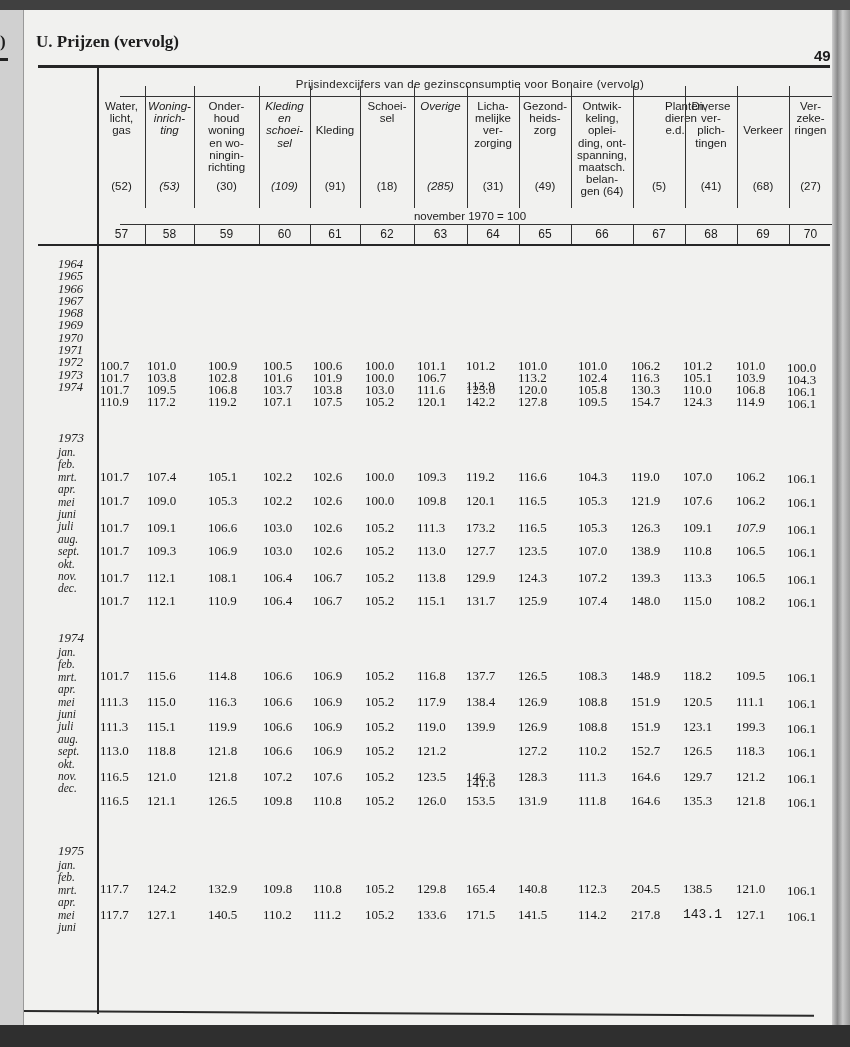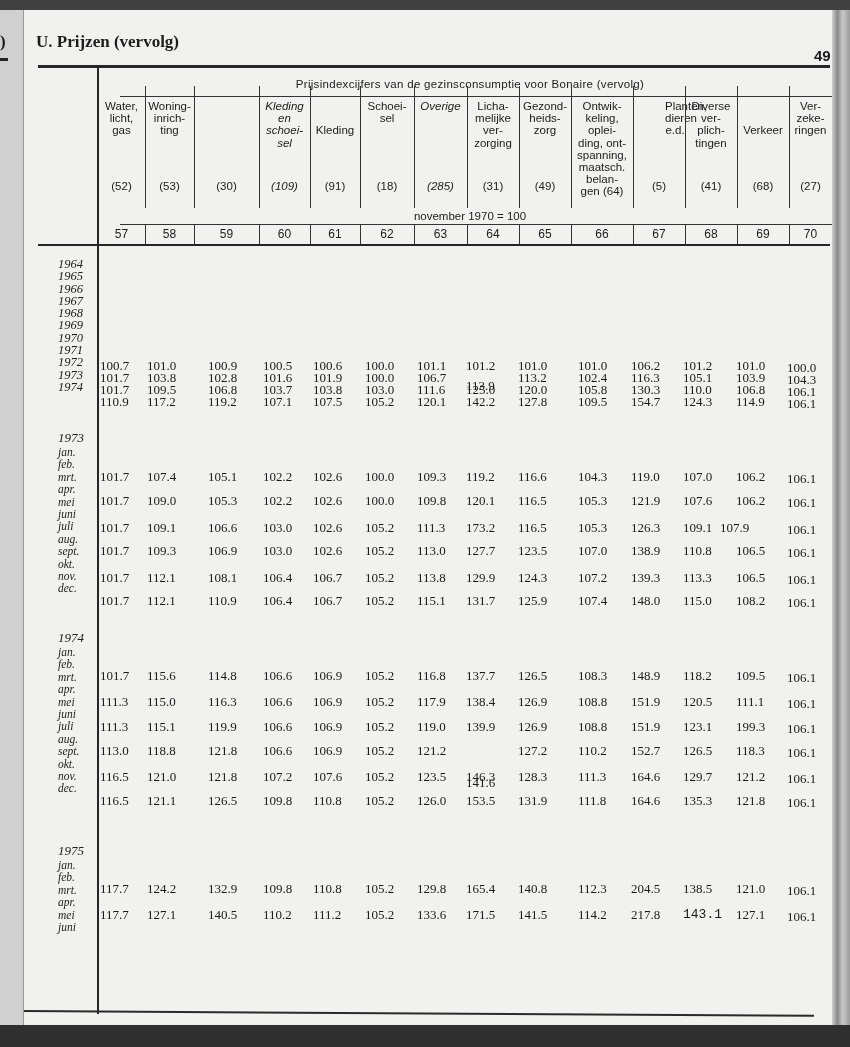--- a/index.html
+++ b/index.html
@@ -47,26 +47,27 @@
   <div class="page-num">49</div>
   <div class="rule-top"></div>
   <div class="vline-main"></div>
   <div class="group-head">Prijsindexcijfers van de gezinsconsumptie voor  Bonaire (vervolg)</div>
   <div class="group-line"></div>
   <div id="col-heads">
       <div class="col-head" style="left: 74px; width: 47px; height: 110px;">
         <span class="lab">Water,<br>licht,<br>gas</span>
         <span class="wt">(52)</span>
       </div>
-      <div class="col-head" style="left: 121px; width: 49px; height: 110px;">
+      <div class="col-head" style="left: 121px; width: 49px; height: 110px; font-style: italic;">
         <span class="lab">Woning-<br>inrich-<br>ting</span>
         <span class="wt">(53)</span>
       </div>
       <div class="col-sep" style="left: 121px;"></div>
       <div class="col-head" style="left: 170px; width: 65px; height: 110px;">
+        <span class="lab">Onder-<br>houd<br>woning<br>en wo-<br>ningin-<br>richting</span>
         <span class="wt">(30)</span>
       </div>
       <div class="col-sep" style="left: 170px;"></div>
       <div class="col-head" style="left: 235px; width: 51px; height: 110px;">
         <span class="lab it">Kleding<br>en<br>schoei-<br>sel</span>
         <span class="wt it">(109)</span>
       </div>
       <div class="col-sep" style="left: 235px;"></div>
       <div class="col-head" style="left: 286px; width: 50px; height: 110px;">
         <span class="lab">&nbsp;<br>&nbsp;<br>Kleding</span>
@@ -294,21 +295,21 @@
       <div class="val" style="left: 184px; top: 510px;">106.6</div>
       <div class="val" style="left: 239px; top: 510px;">103.0</div>
       <div class="val" style="left: 289px; top: 510px;">102.6</div>
       <div class="val" style="left: 341px; top: 510px;">105.2</div>
       <div class="val" style="left: 393px; top: 510px;">111.3</div>
       <div class="val" style="left: 442px; top: 510px;">173.2</div>
       <div class="val" style="left: 494px; top: 510px;">116.5</div>
       <div class="val" style="left: 554px; top: 510px;">105.3</div>
       <div class="val" style="left: 607px; top: 510px;">126.3</div>
       <div class="val" style="left: 659px; top: 510px;">109.1</div>
-      <div class="val" style="left: 696px; top: 510px;">107.9</div>
+      <div class="val" style="left: 712px; top: 510px; font-style: italic;">107.9</div>
       <div class="val" style="left: 763px; top: 512px;">106.1</div>
       <div class="val" style="left: 76px; top: 533px;">101.7</div>
       <div class="val" style="left: 123px; top: 533px;">109.3</div>
       <div class="val" style="left: 184px; top: 533px;">106.9</div>
       <div class="val" style="left: 239px; top: 533px;">103.0</div>
       <div class="val" style="left: 289px; top: 533px;">102.6</div>
       <div class="val" style="left: 341px; top: 533px;">105.2</div>
       <div class="val" style="left: 393px; top: 533px;">113.0</div>
       <div class="val" style="left: 442px; top: 533px;">127.7</div>
       <div class="val" style="left: 494px; top: 533px;">123.5</div>

